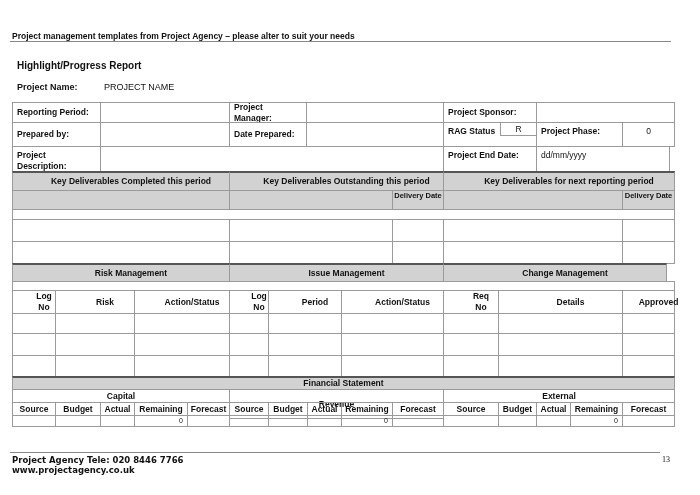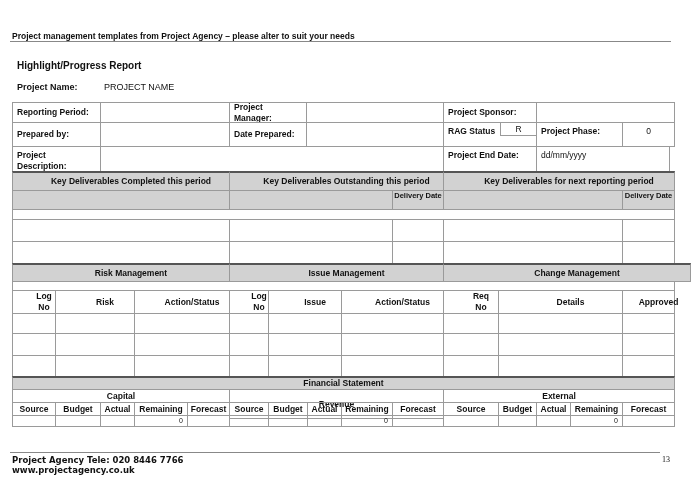--- a/index.html
+++ b/index.html
@@ -75,29 +75,29 @@
 <div class="abs c" style="left:622px;top:219px;width:53px;height:23px;"></div>
 
 <div class="abs c" style="left:12px;top:241px;width:218px;height:23px;"></div>
 <div class="abs c" style="left:229px;top:241px;width:164px;height:23px;"></div>
 <div class="abs c" style="left:392px;top:241px;width:52px;height:23px;"></div>
 <div class="abs c" style="left:443px;top:241px;width:180px;height:23px;"></div>
 <div class="abs c" style="left:622px;top:241px;width:53px;height:23px;"></div>
 
 <div class="abs c b gray ctr mid thick" style="left:12px;top:263px;width:218px;height:19px;">Risk Management</div>
 <div class="abs c b gray ctr mid thick" style="left:229px;top:263px;width:215px;height:19px;">Issue Management</div>
-<div class="abs c b gray ctr mid thick" style="left:443px;top:263px;width:248px;height:19px;">Change Management</div>
+<div class="abs c b gray ctr mid thick" style="left:443px;top:263px;width:224px;height:19px;">Change Management</div>
 
 <div class="abs c" style="left:12px;top:281px;width:663px;height:10px;"></div>
 
 <div class="abs c b ctr mid" style="left:12px;top:290px;width:44px;height:24px;">Log No</div>
 <div class="abs c b ctr mid" style="left:55px;top:290px;width:80px;height:24px;">Risk</div>
 <div class="abs c b ctr mid" style="left:134px;top:290px;width:96px;height:24px;">Action/Status</div>
 <div class="abs c b ctr mid" style="left:229px;top:290px;width:40px;height:24px;">Log No</div>
-<div class="abs c b ctr mid" style="left:268px;top:290px;width:74px;height:24px;">Issue</div>
+<div class="abs c b ctr mid" style="left:268px;top:290px;width:74px;height:24px;">Period</div>
 <div class="abs c b ctr mid" style="left:341px;top:290px;width:103px;height:24px;">Action/Status</div>
 <div class="abs c b ctr mid" style="left:443px;top:290px;width:56px;height:24px;">Req No</div>
 <div class="abs c b ctr mid" style="left:498px;top:290px;width:125px;height:24px;">Details</div>
 <div class="abs c b ctr mid" style="left:622px;top:290px;width:53px;height:24px;">Approved</div>
 
 <div class="abs c" style="left:12px;top:313px;width:44px;height:21px;"></div>
 <div class="abs c" style="left:55px;top:313px;width:80px;height:21px;"></div>
 <div class="abs c" style="left:134px;top:313px;width:96px;height:21px;"></div>
 <div class="abs c" style="left:229px;top:313px;width:40px;height:21px;"></div>
 <div class="abs c" style="left:268px;top:313px;width:74px;height:21px;"></div>

